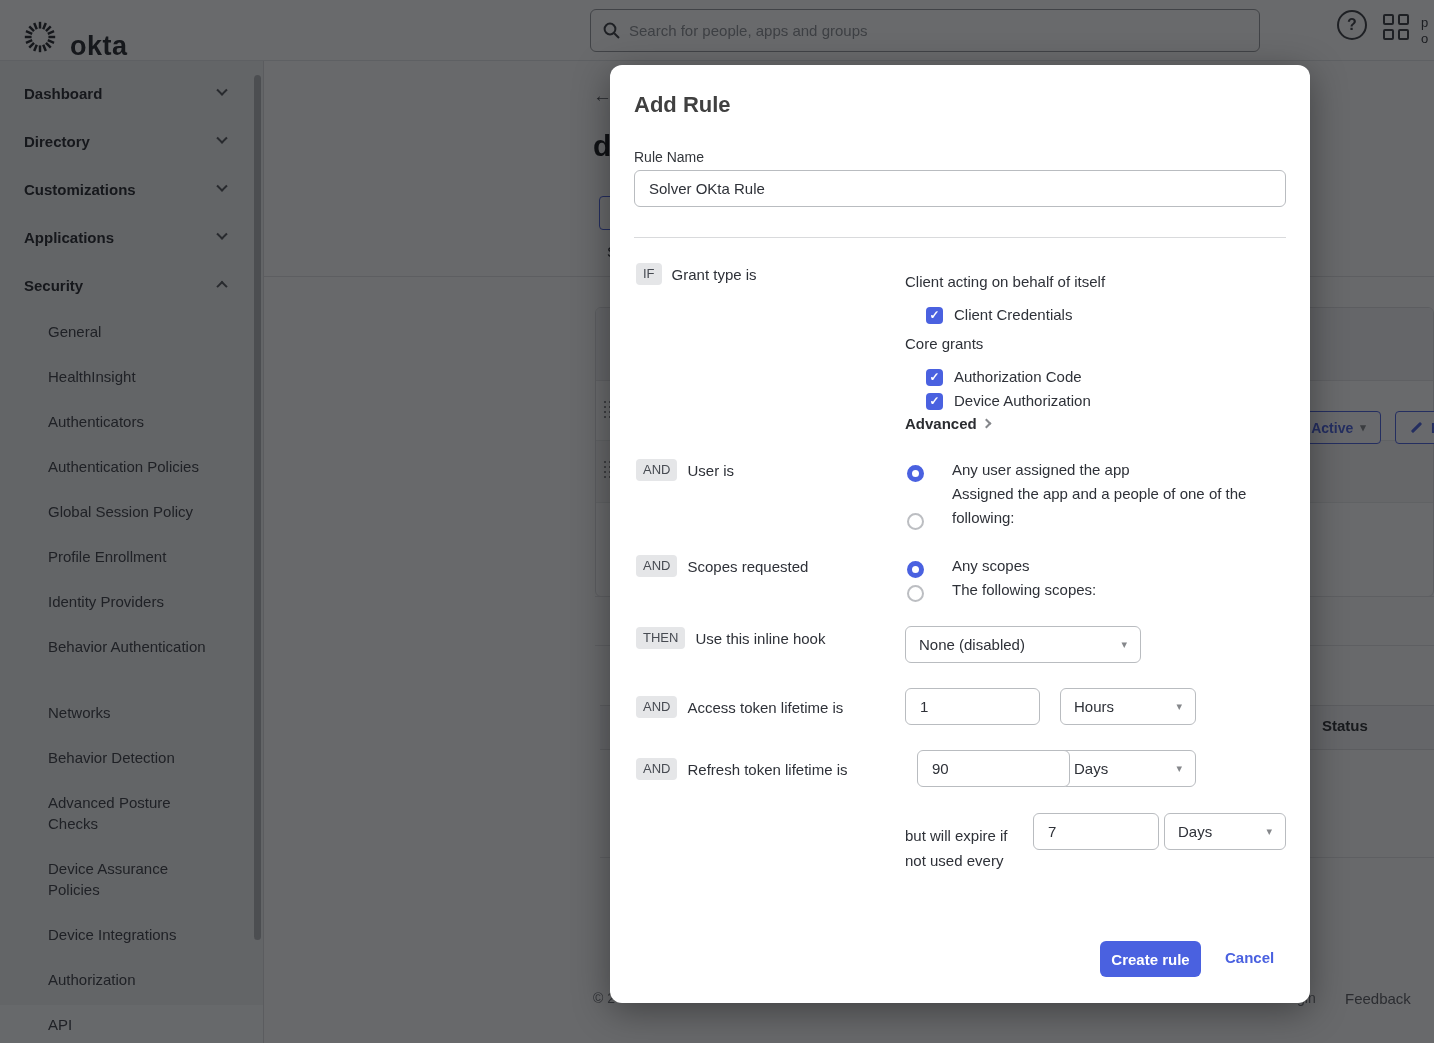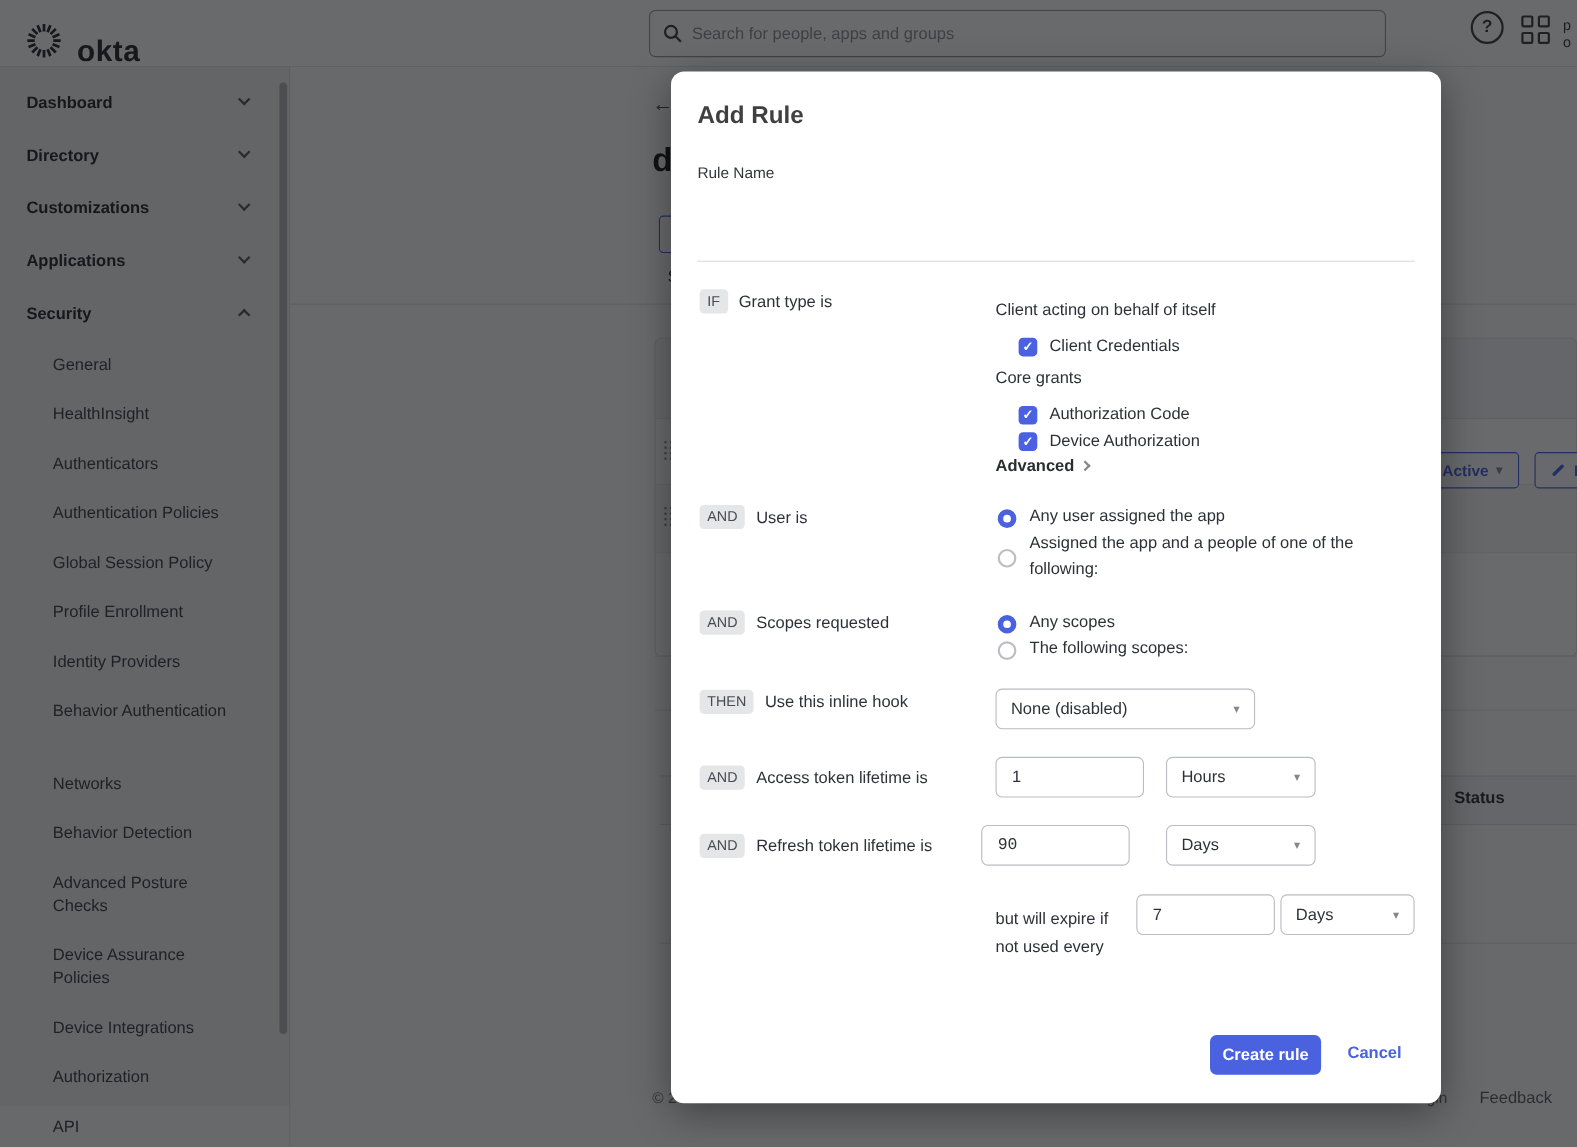--- a/index.html
+++ b/index.html
@@ -58,21 +58,21 @@
   .m-label { position:absolute; left:24px; top:84px; font-size:14px; color:#33363b; }
   .tfield { position:absolute; border:1px solid #b9bcc0; border-radius:6px; font-size:15px; color:#2e3138; padding:0 14px; background:#fff; height:37px; font-family:inherit; outline:none; }
   .m-divider { position:absolute; left:24px; top:172px; width:652px; height:1px; background:#d9dadc; }
   .cond { position:absolute; left:26px; display:flex; align-items:center; gap:10px; }
   .badge { background:#e5e6e8; color:#474b52; font-size:13px; line-height:22px; padding:0 7px; border-radius:4px; }
   .cond-label { font-size:15px; color:#2e3138; }
   .grp-head { position:absolute; left:295px; font-size:15px; color:#2e3138; }
   .cbrow { position:absolute; left:316px; display:flex; align-items:center; gap:11px; }
   .checkbox { width:17px; height:17px; background:#4a61e0; border-radius:4px; color:#fff; display:flex; align-items:center; justify-content:center; font-size:12px; font-weight:bold; flex:0 0 auto; }
   .checkbox::before { content:"✓"; }
-  .optrow { position:absolute; left:297px; display:flex; align-items:center; gap:12px; }
+  .optrow { position:absolute; left:297px; display:flex; align-items:flex-end; gap:28px; }
   .radio-sel { width:17px; height:17px; border-radius:50%; border:5px solid #4a61e0; background:#fff; flex:0 0 auto; margin-top:2px; }
   .radio-un  { width:17px; height:17px; border-radius:50%; border:2px solid #bcbec2; background:#fff; flex:0 0 auto; margin-top:2px; }
   .opt-label { font-size:15px; color:#2e3138; line-height:24px; }
   .adv-link { position:absolute; left:295px; display:flex; align-items:center; gap:6px; font-size:15px; font-weight:bold; color:#2b2d31; cursor:pointer; }
   .chev-r { width:7px; height:7px; border-right:2px solid #85878b; border-bottom:2px solid #85878b; transform:rotate(-45deg); }
   .select { position:absolute; border:1px solid #b9bcc0; border-radius:6px; background:#fff; height:37px; display:flex; align-items:center; justify-content:space-between; padding:0 13px; font-size:15px; color:#2e3138; cursor:pointer; }
   .caret { color:#808archived; color:#85878b; font-size:11px; }
   .expire-txt { position:absolute; left:295px; top:758px; font-size:15px; color:#2e3138; line-height:25px; }
   .btn-primary { position:absolute; left:490px; top:876px; width:101px; height:36px; background:#4a61e0; border:none; border-radius:6px; color:#fff; font-size:15px; font-weight:bold; font-family:inherit; cursor:pointer; }
   .link-cancel { position:absolute; left:615px; top:884px; font-size:15px; font-weight:bold; color:#4a61e0; cursor:pointer;text-align:center; }
@@ -208,20 +208,21 @@
     <div class="footer-txt" style="left:1033px">gin</div>
     <div class="footer-txt" style="left:1081px; color:#5c5e63; font-size:15px;">Feedback</div>
   </div>
 </div>
 
 <div id="overlay"></div>
 
 <div id="modal">
   <div class="m-title">Add Rule</div>
   <div class="m-label">Rule Name</div>
+  <input class="tfield" style="left: 24px; top: 105px; width: 652px;" value="Solver OKta Rule">
   <div class="m-divider"></div>
 
   <div class="cond" style="top:198px">
     <span class="badge">IF</span>
     <span class="cond-label">Grant type is</span>
   </div>
   <div class="grp-head" style="top:208px">Client acting on behalf of itself</div>
   <div class="cbrow" style="top:238px">
     <span class="checkbox"></span>
     <span class="opt-label">Client Credentials</span>
@@ -286,21 +287,21 @@
   <input class="tfield" style="left: 295px; top: 623px; width: 135px;" value="1">
 
   <div class="cond" style="top:693px">
     <span class="badge">AND</span>
     <span class="cond-label">Refresh token lifetime is</span>
   </div>
   <div class="select" style="left:450px; top:685px; width:136px;">
     <span>Days</span>
     <span class="caret">▾</span>
   </div>
-  <input class="tfield" style="left: 282px; top: 685px; width: 135px; font-family: Liberation Mono, monospace;" value="90">
+  <input class="tfield" style="left: 307px; top: 685px; width: 153px;" value="90">
 
   <div class="expire-txt">
     <div>but will expire if</div>
     <div>not used every</div>
   </div>
   <input class="tfield" style="left: 423px; top: 748px; width: 126px;" value="7">
   <div class="select" style="left:554px; top:748px; width:122px;">
     <span>Days</span>
     <span class="caret">▾</span>
   </div>

